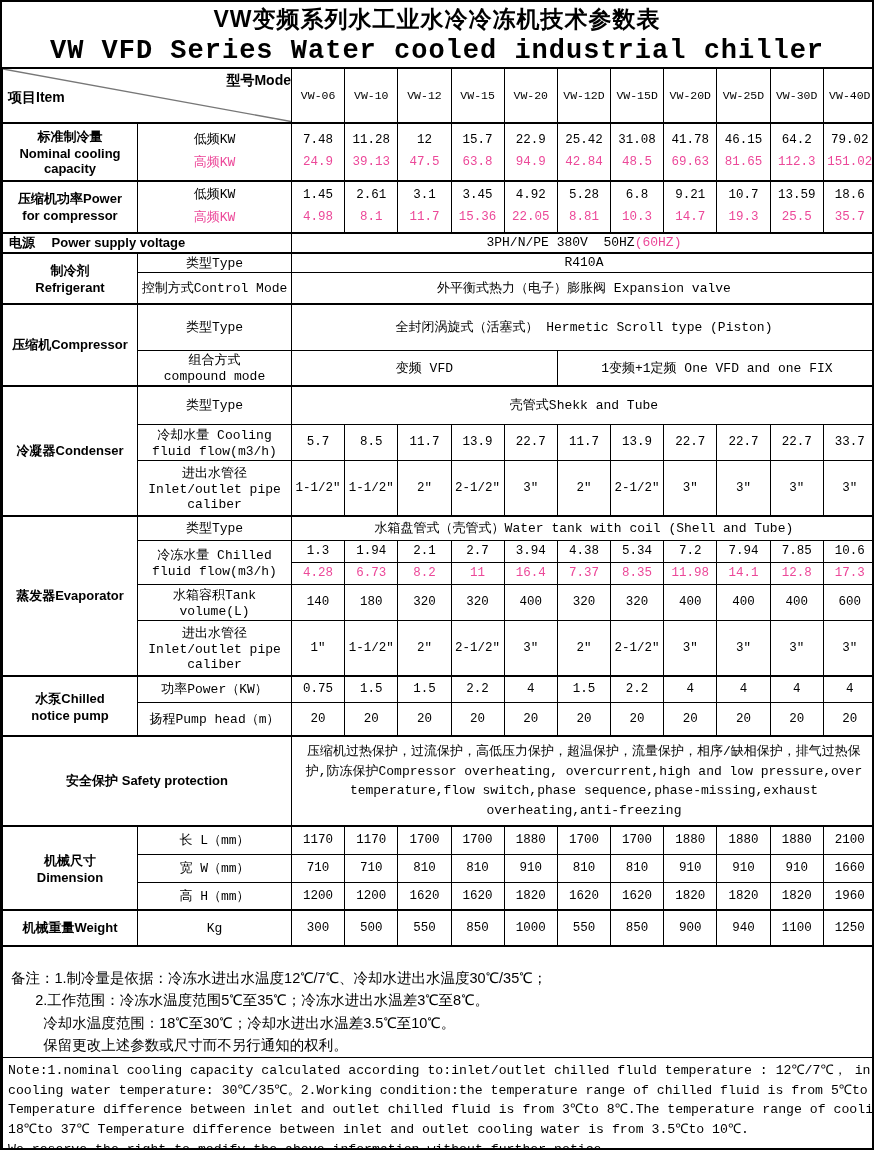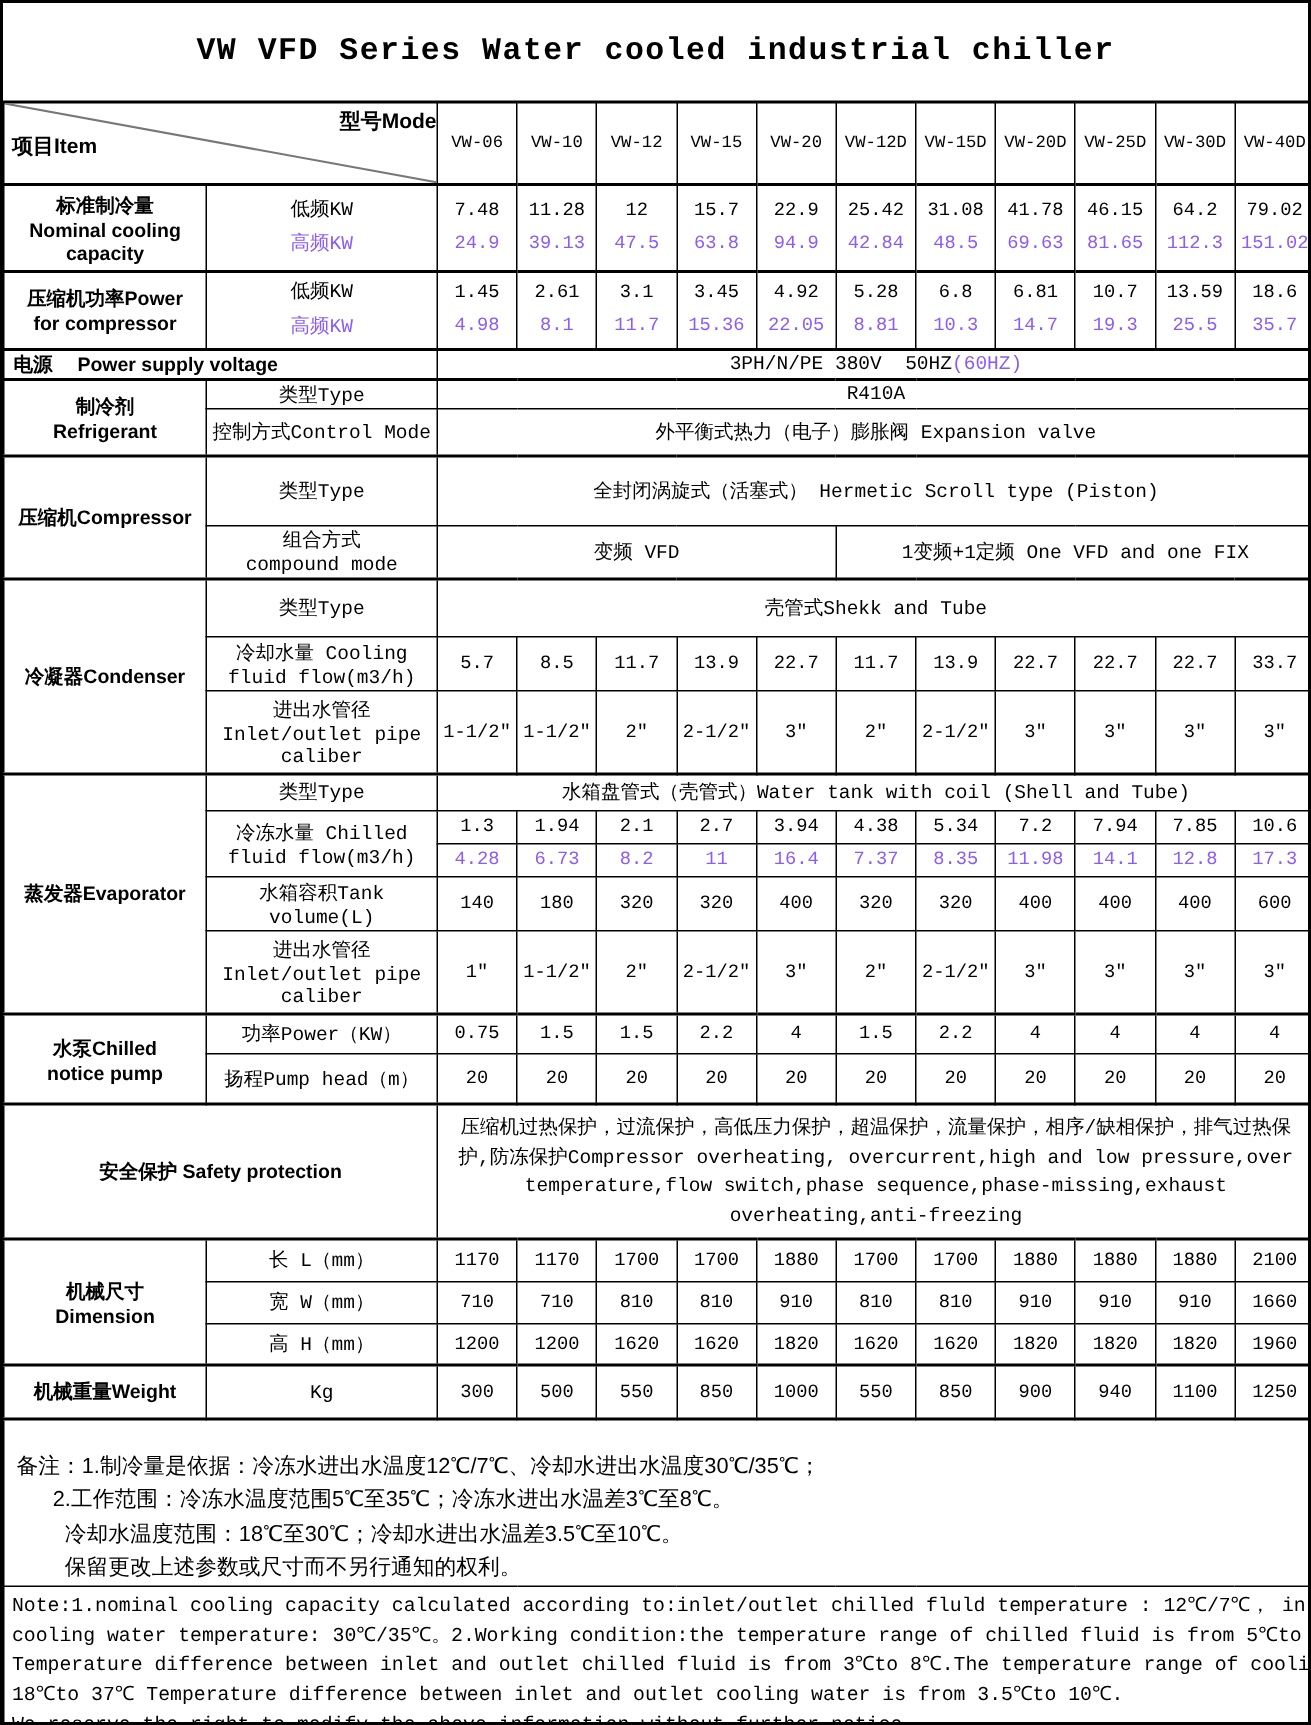--- a/index.html
+++ b/index.html
@@ -4,27 +4,27 @@
 <style>
   * { box-sizing: border-box; margin: 0; padding: 0; }
   body {
     width: 874px; height: 1150px; background: #fff;
     font-family: "Liberation Mono", "DejaVu Sans Mono", monospace;
     color: #000;
   }
   .sheet { width: 874px; height: 1150px; border: 2px solid #000; overflow: hidden; background: #fff; }
   .titleblock { height: 66px; border-bottom: 1px solid #000; display: flex; flex-direction: column; justify-content: center; align-items: center; gap: 1px; }
   .title-zh { font-size: 23px; font-weight: bold; font-family: "Liberation Sans", sans-serif; letter-spacing: 1px; }
-  .title-en { font-size: 21px; font-weight: bold; letter-spacing: 1px; }
+  .title-en { font-size: 27px; font-weight: bold; letter-spacing: 1px; }
   table { border-collapse: collapse; width: 100%; table-layout: fixed; }
   td, th { border: 1px solid #000; text-align: center; vertical-align: middle; font-weight: normal; font-size: 12.5px; overflow: hidden; padding: 0 1px; }
   th.lbl { font-weight: bold; font-size: 13px; font-family: "Liberation Sans", sans-serif; }
   td.sub { font-size: 13px; text-align: center; }
   .pre { white-space: pre-line; }
-  .red, .v1 { color: #8b5cf6; }
+  .red, .v1 { color: #ec4899; }
   .v0, .v1 { line-height: 1.75; }
   tr.sec > td, tr.sec > th { border-top: 2px solid #000; }
   .left { text-align: left; padding-left: 6px; }
   
   tr.r-header { height: 54px; }  tr.r-cool { height: 58px; }   tr.r-comp { height: 52px; }
   tr.r-power { height: 17px; }   tr.r-rtype { height: 18px; }  tr.r-rctrl { height: 32px; }
   tr.r-ctype { height: 46px; }   tr.r-ccomb { height: 36px; }  tr.r-condtype { height: 38px; }
   tr.r-condflow { height: 36px; }tr.r-condpipe { height: 56px; } tr.r-evaptype { height: 24px; }
   tr.r-chb { height: 22px; }     tr.r-chr { height: 22px; }    tr.r-tank { height: 36px; }
   tr.r-evappipe { height: 56px; } tr.r-pumpp { height: 26px; } tr.r-pumph { height: 34px; }
@@ -40,20 +40,21 @@
   td.safety-text { font-size: 13px; padding: 2px 8px; line-height: 1.5; }
   td.notes { text-align: left; vertical-align: top; white-space: pre; font-size: 14.5px; padding: 20px 0 0 8px; line-height: 1.55; border-bottom: 1px solid #000; font-family: "Liberation Sans", sans-serif; }
   td.ennote { text-align: left; vertical-align: top; white-space: pre; font-size: 13.2px; padding: 3px 0 0 5px; line-height: 1.5; }
   td.bigcell { font-size: 13px; }
 </style>
 </head>
 <body>
 
 <div class="sheet">
   <div class="titleblock">
+    <div class="title-zh">VW变频系列水工业水冷冷冻机技术参数表</div>
     <div class="title-en">VW VFD Series Water cooled industrial chiller</div>
   </div>
 
   <table>
     <colgroup>
       <col style="width:135px">
         <col style="width:154px">
       <col span="11" style="width:53.18px">
     </colgroup>
     <tbody>
@@ -162,21 +163,21 @@
           </td>
           <td>
             <div class="v0">5.28</div>
             <div class="v1">8.81</div>
           </td>
           <td>
             <div class="v0">6.8</div>
             <div class="v1">10.3</div>
           </td>
           <td>
-            <div class="v0">6.81</div>
+            <div class="v0">9.21</div>
             <div class="v1">14.7</div>
           </td>
           <td>
             <div class="v0">10.7</div>
             <div class="v1">19.3</div>
           </td>
           <td>
             <div class="v0">13.59</div>
             <div class="v1">25.5</div>
           </td>

